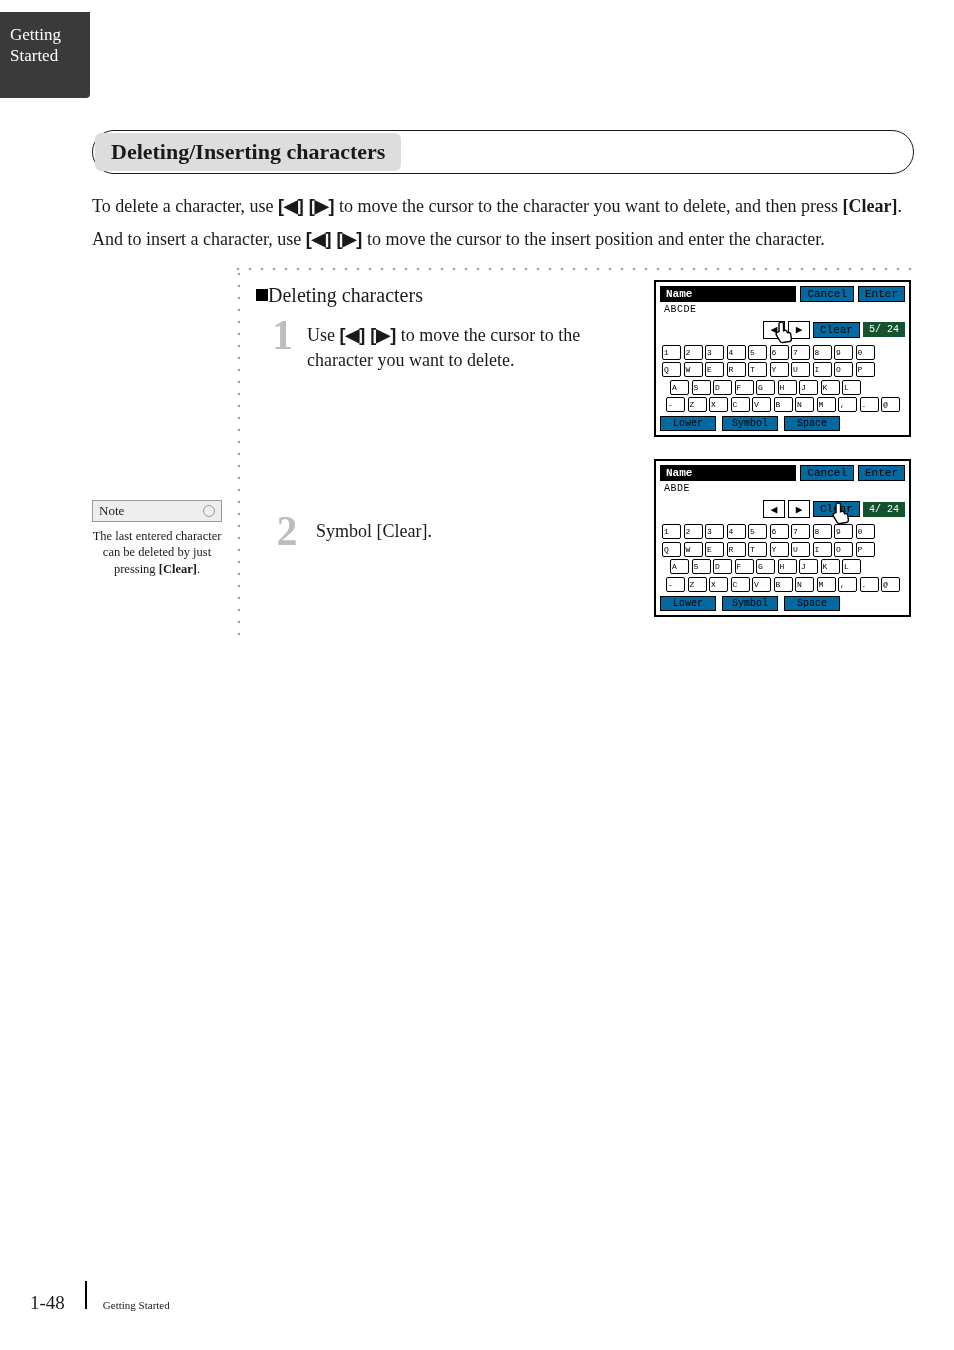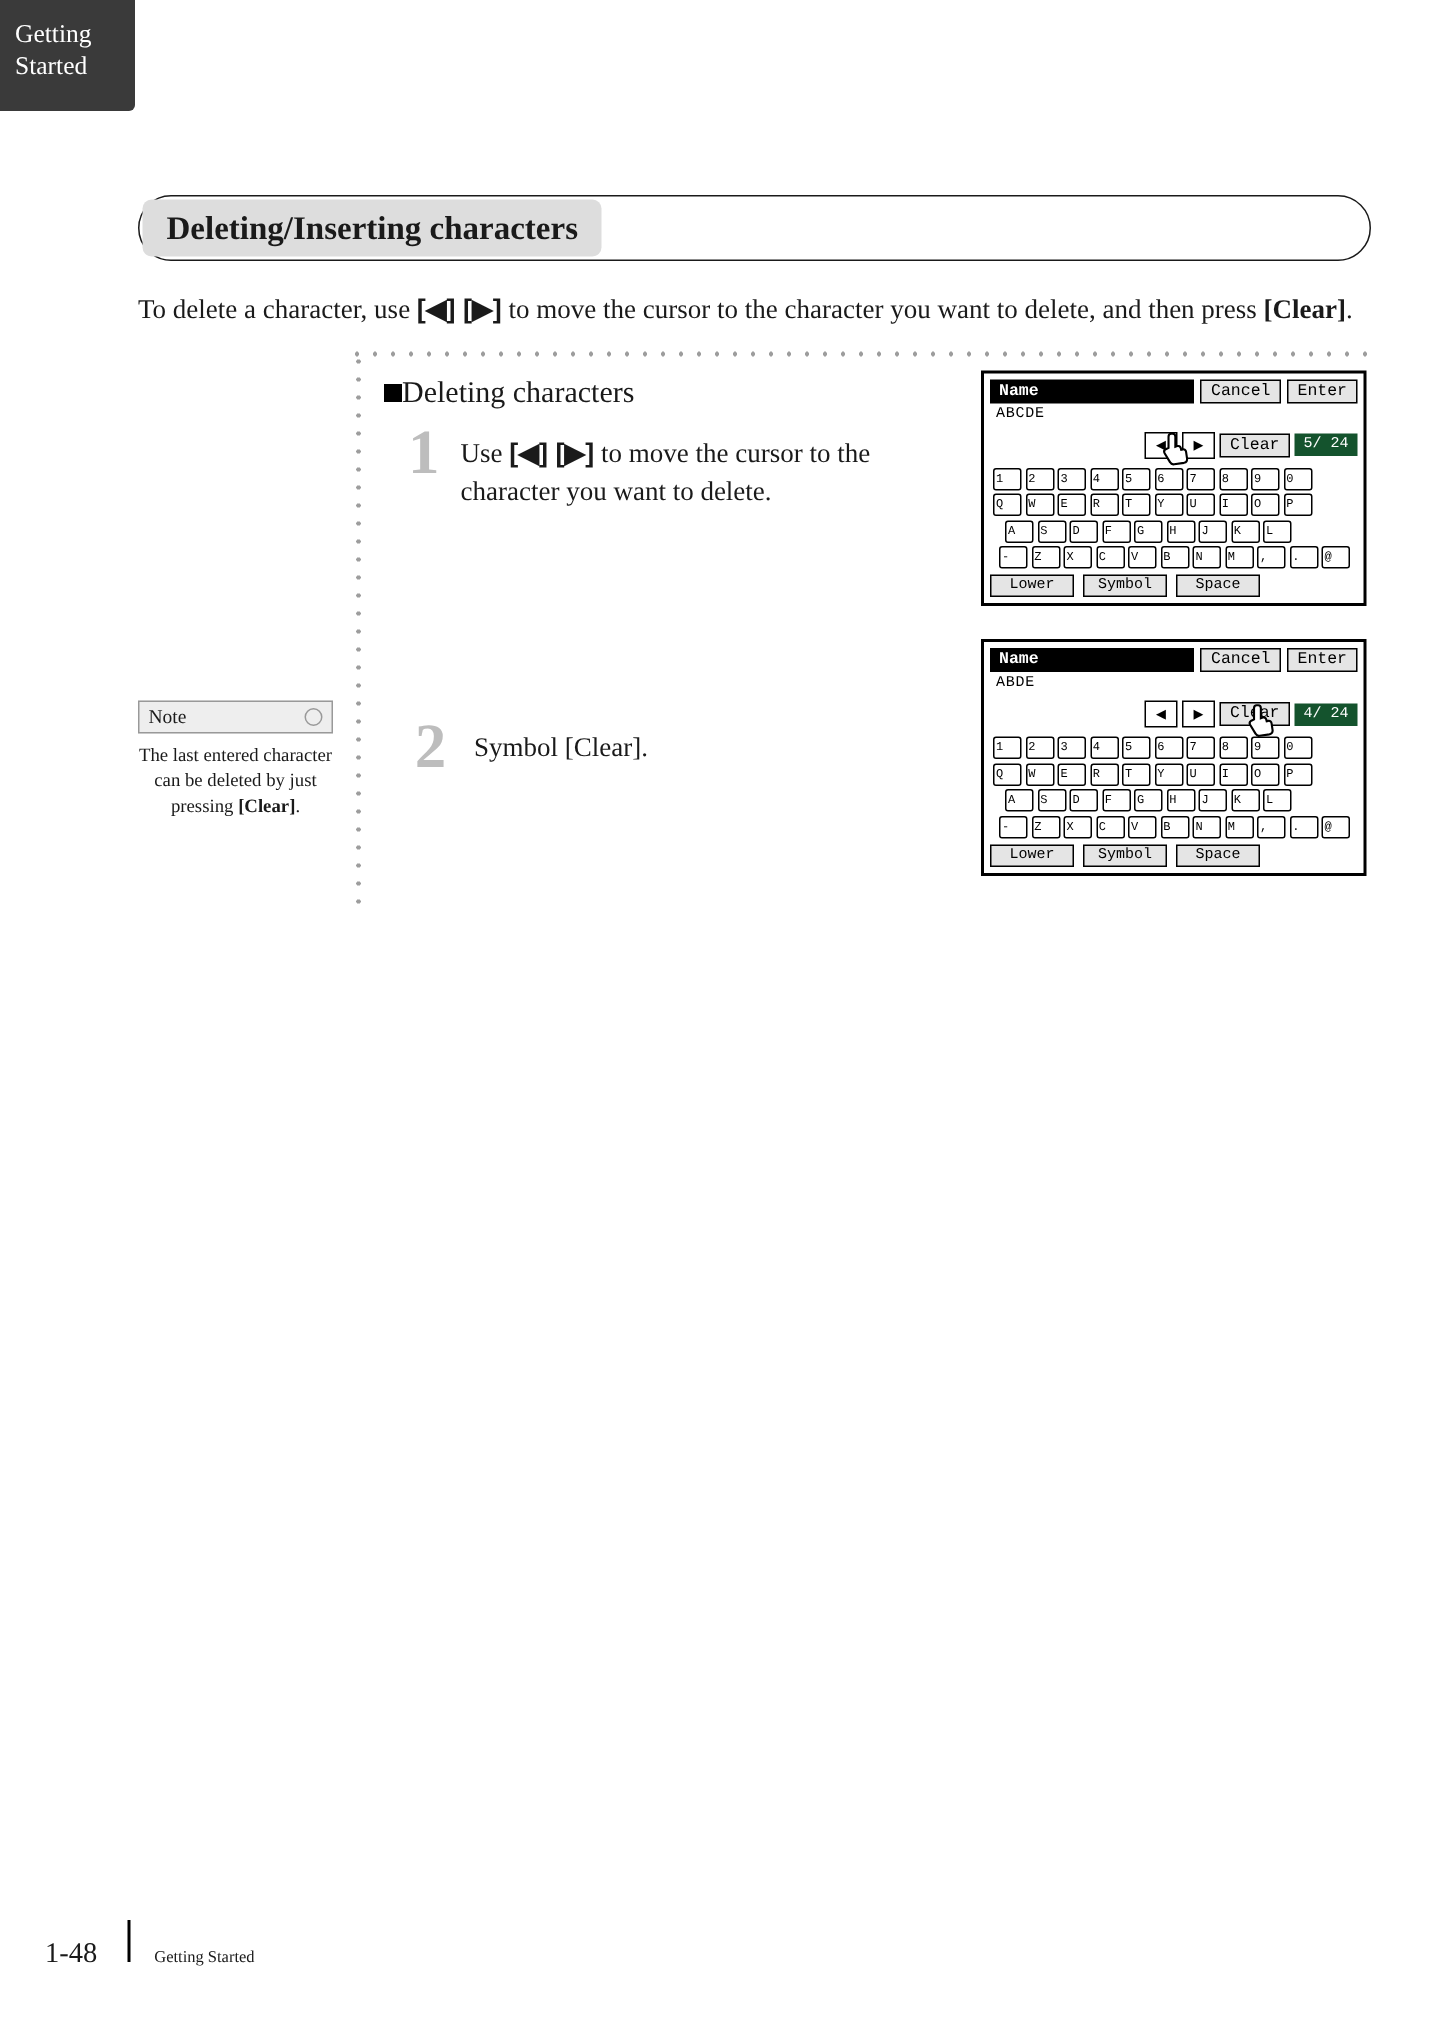--- a/index.html
+++ b/index.html
@@ -23,23 +23,23 @@
     height:var(--page-h);
     font-family:var(--serif);
     color:var(--ink);
     position:relative;
     background:#fff;
   }
 
   
   .side-tab{
     position:absolute;
-    top:0;left:0;
+    top:12px;left:0;
     width:90px;
-    height:74px;
+    height:86px;
     background:var(--tab);
     color:#fff;
     font-family:var(--serif);
     font-size:17px;
     line-height:1.25;
     padding:12px 10px;
     border-bottom-right-radius:4px;
   }
 
   .content{
@@ -191,21 +191,21 @@
     padding:2px 6px;
     flex:1;
     display:flex;align-items:center;
   }
   .scr-btn{
     border:1.5px double #000;
     padding:1px 6px;
     min-width:46px;
     text-align:center;
     display:flex;align-items:center;justify-content:center;
-    background:#e5e5e5;
+    background:#0369a1;
   }
   .scr-field{
     font-family:var(--mono);
     font-size:10px;
     padding:2px 4px 4px 4px;
     letter-spacing:0.5px;
   }
   .scr-bar{display:flex;align-items:center;gap:3px;margin:2px 0;}
   .scr-spacer{flex:1;}
   .arrowbtn{
@@ -271,20 +271,23 @@
 
 <div class="content">
 
   <div class="pill">
     <span class="pill-label">Deleting/Inserting characters</span>
   </div>
 
   <p class="intro">
     <span>To delete a character, use </span><span class="b ar">[◀] [▶]</span><span> to move the cursor to the character you want to delete, and then press </span><span class="b">[Clear]</span><span>.</span>
   </p>
+  <p class="intro">
+    <span>And to insert a character, use </span><span class="b ar">[◀] [▶]</span><span> to move the cursor to the insert position and enter the character.</span>
+  </p>
 
   <div class="hdots"></div>
 
   <div class="cols">
 
     <div class="leftcol">
       <div class="note">
         <div class="note-head">
           <span>Note</span>
           <span class="circ"></span>

